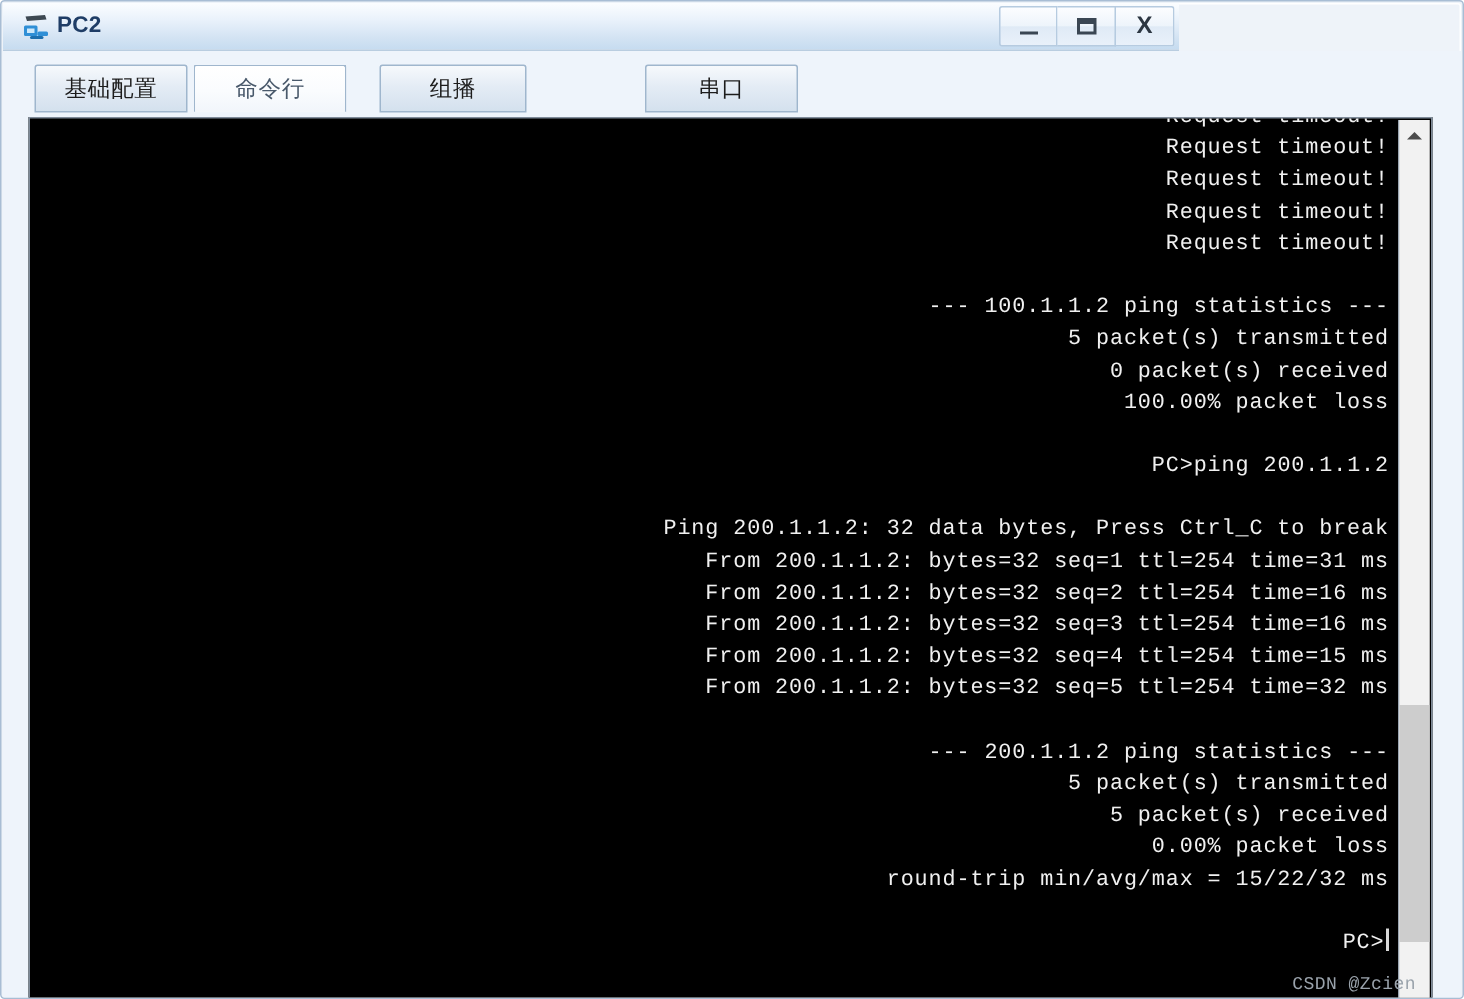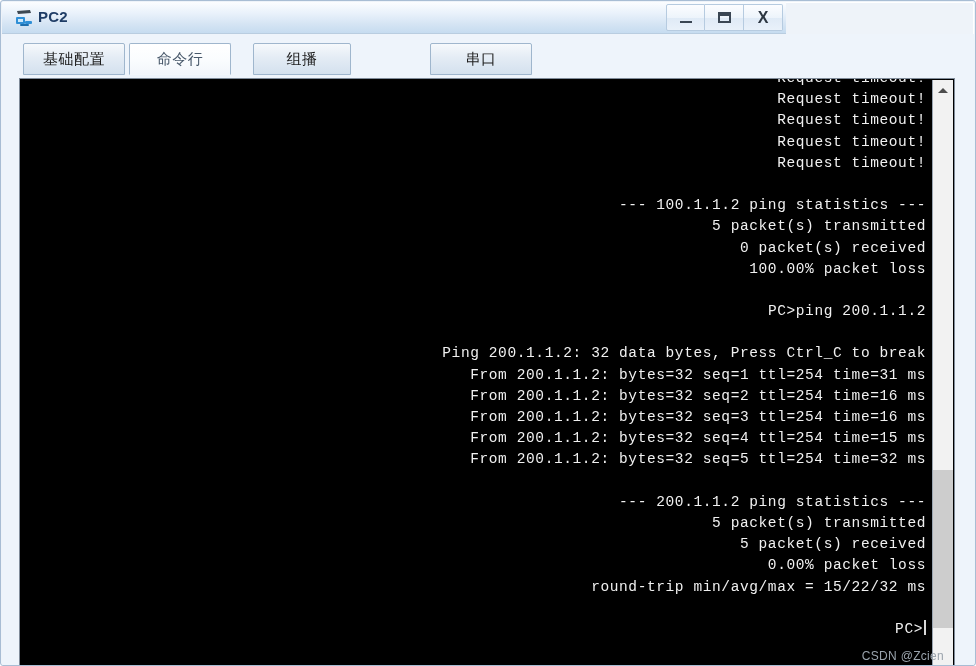--- a/index.html
+++ b/index.html
@@ -222,21 +222,21 @@
     background: #cdcdcd;
   }
 
   
   .watermark {
     position: absolute;
     right: 30px;
     bottom: 3px;
     font-size: 12px;
     color: #9aa3ac;
-    font-family: Liberation Sans, sans-serif;
+    font-family: Liberation Mono, monospace;
     letter-spacing: 0.3px;
   }
 </style>
 </head>
 <body>
 
 <div class="window">
   <div class="window-inner-glow"></div>
 
   <div class="titlebar">

